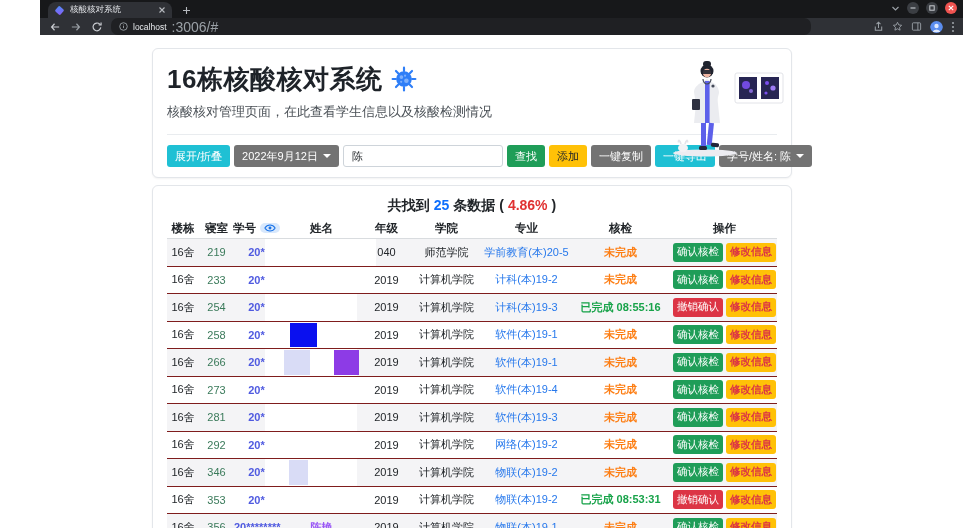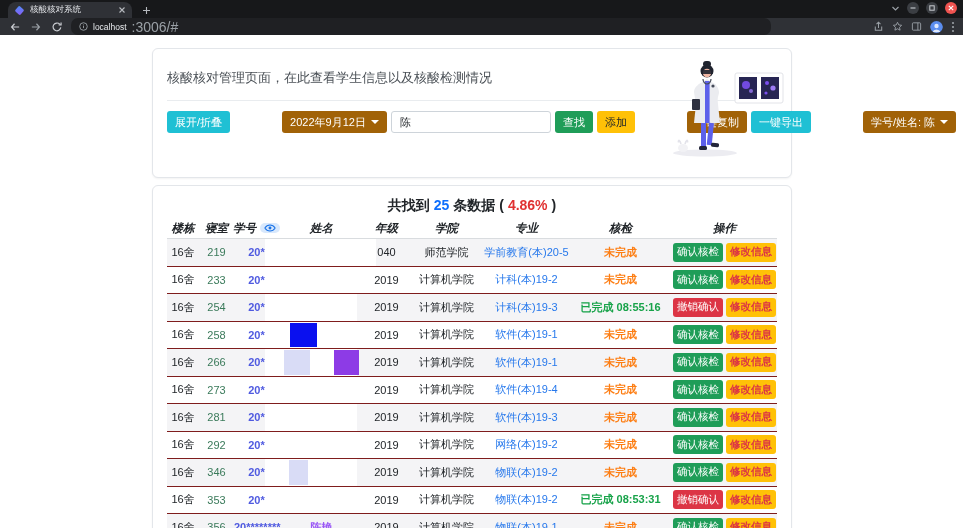--- a/index.html
+++ b/index.html
@@ -1,20 +1,20 @@
 <!DOCTYPE html>
 <html><head>
 <meta charset="utf-8">
 <style>
   * { margin:0; padding:0; box-sizing:border-box; }
   html,body { width:963px; height:528px; overflow:hidden;
     font-family:"Liberation Sans","DejaVu Sans",sans-serif; background:#fff; }
 
   
-  .chrome { width:100%; }
+  .chrome { width:100%;padding-left:40px; }
   .tabstrip { height:18px; background:#17181a; display:flex; align-items:flex-end; position:relative; }
   .tab { height:16px; width:124px; margin-left:8px; background:#2f3136; border-radius:8px 8px 0 0;
     display:flex; align-items:center; padding:0 6px; gap:5px; }
   .tab-title { color:#dfe1e5; font-size:8.5px; flex:1; white-space:nowrap; overflow:hidden; }
   .tab-close, .newtab { display:flex; align-items:center; justify-content:center; }
   .newtab { width:16px; height:16px; margin-left:6px; }
   .win-controls { position:absolute; right:6px; top:2px; display:flex; align-items:center; gap:7px; }
   .wc { width:12px; height:12px; border-radius:50%; background:#3b3e43; display:flex; align-items:center; justify-content:center; }
   .wc.close { background:#ef5350; }
   .addressbar { height:17px; background:#2f3136; display:flex; align-items:center; padding:0 8px; gap:7px; }
@@ -38,36 +38,36 @@
   .subtitle { margin-top:6px; font-size:13px; line-height:20px; color:#4a5056; }
   .divider { border:none; border-top:1px solid #e9ecef; margin:12px 0 10px; }
 
   .illus { position:absolute; right:6px; top:8px; }
 
   .toolbar { display:flex; align-items:flex-start; gap:4px; }
   .btn { height:22px; border:none; border-radius:3px; color:#fff; font-size:11px; padding:0 8px;
     display:inline-flex; align-items:center; gap:5px; white-space:nowrap; cursor:pointer;
     font-family:inherit; }
   .btn-cyan { background:#1fc0d4; }
-  .btn-blue { background:#a16207;margin-left:48px; }
+  .btn-blue { background:#737373; }
   .btn-green { background:#1f9d58; }
   .btn-amber { background:#ffc107; color:#212529; }
   .caret { width:0; height:0; border:4px solid transparent; border-top-color:currentColor; margin-top:4px; }
   .search-input { flex:1; height:22px; border:1px solid #ced4da; border-radius:3px; padding:0 8px;
     font-size:11px; color:#212529; font-family:inherit; outline:none; }
 
   
   .summary { text-align:center; font-size:14px; font-weight:700; color:#212529; line-height:18px; margin-bottom:4px; }
   .summary .blue { color:#0d6efd; }
   .summary .red { color:#e03131; }
   .summary span { margin:0 2px; }
 
   .grid { display:grid; grid-template-columns:32px 35px 45px 85px 45px 75px 85px 103px 105px; align-items:center; }
   .thead { height:21px; border-bottom:1px solid #d9dcdf; font-weight:700; font-size:11.5px; color:#212529; }
-  .th { text-align:left; white-space:nowrap; display:flex; align-items:center; justify-content:center; gap:4px;font-style:italic; }
+  .th { text-align:left; white-space:nowrap; display:flex; align-items:center; justify-content:center; gap:4px; }
   .eye-pill { display:inline-flex; align-items:center; justify-content:center; background:#d8e8fc;
     border-radius:8px; padding:1px 4px; cursor:pointer; }
 
   .tr { height:27.5px; border-bottom:1px solid #7f1d1d; font-size:11px; color:#212529; }
   .tr:nth-child(odd) { background:#f4f4f6; }
   .td { text-align:center; white-space:nowrap; }
   .td-room { color:#3a7a5a; }
   .td-sid { color:#4f5ae0; font-weight:600; }
   .td-name { position:relative; height:100%; display:flex; align-items:center; justify-content:center; }
   .censor { position:absolute; top:0; bottom:0; left:-14px; right:7px; background:#fff; z-index:1; }
@@ -194,20 +194,35 @@
             <circle cx="2" cy="10" r="1.1" fill="#9aa0a6"></circle>
           </svg>
       </span>
     </div>
   </div>
 </div>
 
 <div class="page">
 
   <div class="card card-top">
+    <div class="title-row">
+      <h1>16栋核酸核对系统</h1>
+      <span style="display:flex">
+        <svg width="26" height="26" viewBox="0 0 24 24">
+          <g stroke="#2e7ef7" stroke-width="2" stroke-linecap="round">
+            <path d="M12 1.5v3M12 19.5v3M1.5 12h3M19.5 12h3M4.6 4.6l2 2M17.4 17.4l2 2M19.4 4.6l-2 2M6.6 17.4l-2 2"></path>
+          </g>
+          <circle cx="12" cy="12" r="7.2" fill="#2e7ef7"></circle>
+          <circle cx="9.6" cy="10.2" r="1.7" fill="#7fb0fa"></circle>
+          <circle cx="14.2" cy="13.6" r="2.1" fill="#7fb0fa"></circle>
+          <circle cx="13" cy="8.9" r="1" fill="#7fb0fa"></circle>
+          <circle cx="9.4" cy="14.6" r="1" fill="#7fb0fa"></circle>
+        </svg>
+      </span>
+    </div>
     <p class="subtitle">核酸核对管理页面，在此查看学生信息以及核酸检测情况</p>
 
     <span class="illus">
       <svg width="124" height="102" viewBox="0 0 124 102">
 
         <rect x="74" y="16" width="48" height="30" rx="2" fill="#fff" stroke="#e2e3e8"></rect>
         <rect x="78" y="20" width="18" height="22" fill="#272553"></rect>
         <circle cx="85" cy="28" r="4" fill="#7b4ff0" opacity=".9"></circle>
         <circle cx="90" cy="34" r="2" fill="#9d7bf5" opacity=".8"></circle>
         <rect x="100" y="20" width="18" height="22" fill="#272553"></rect>

